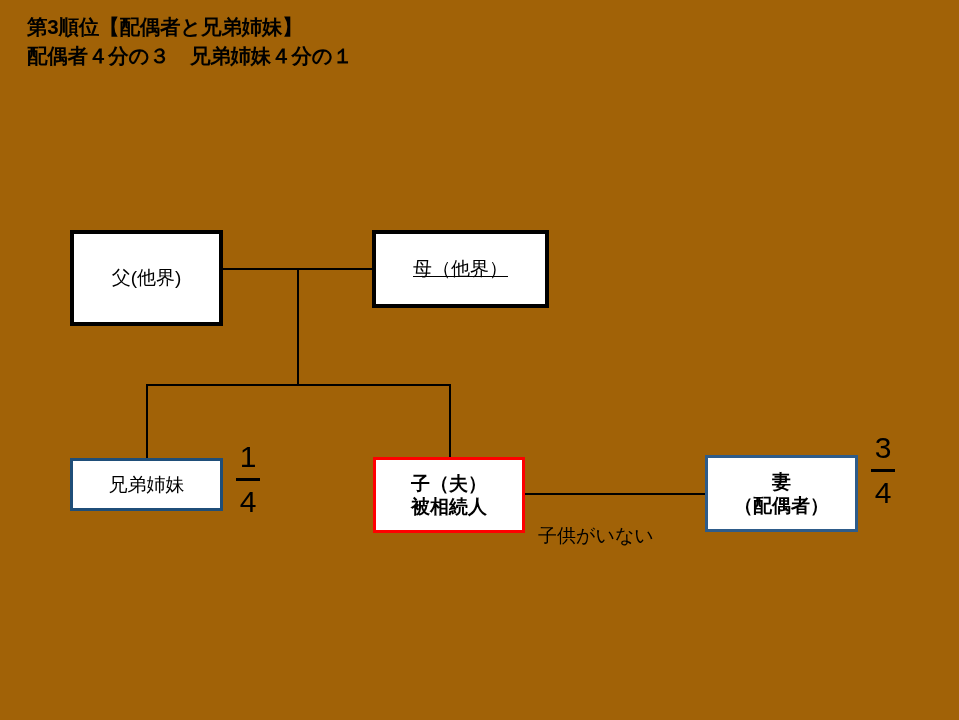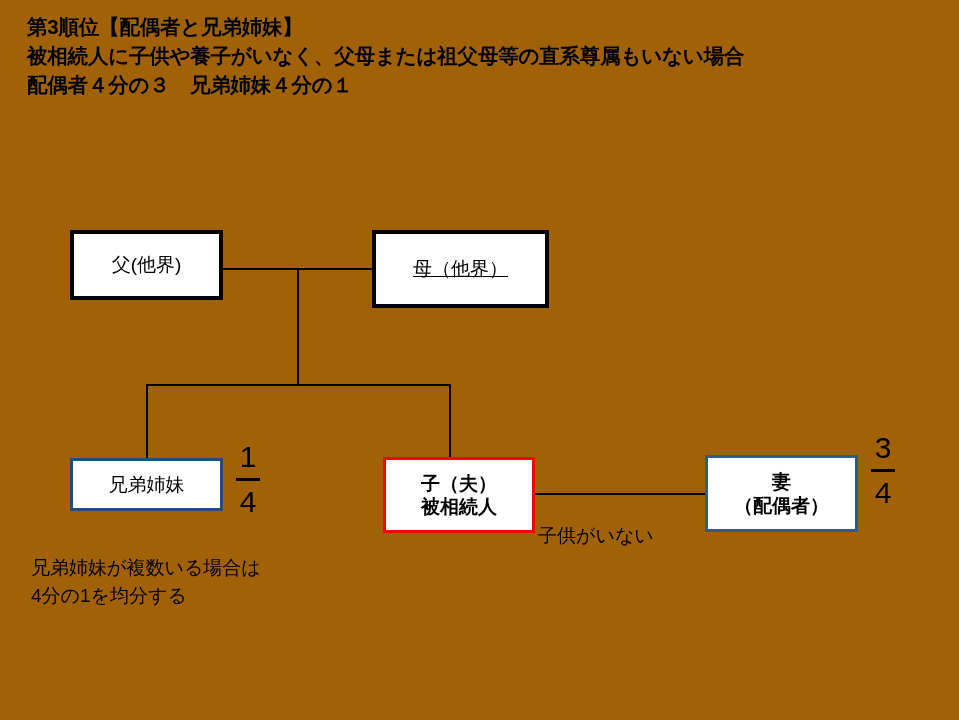--- a/index.html
+++ b/index.html
@@ -64,31 +64,31 @@
     text-align: center;
     line-height: 1.22;
   }
   .node-text { display: block; white-space: nowrap; }
 
   .node-father, .node-mother {
     border: 4px solid #000000;
     font-size: 19px;
     font-weight: normal;
   }
-  .node-father { left: 70px;  top: 230px; width: 153px; height: 70px; }
+  .node-father { left: 70px;  top: 230px; width: 153px; height: 96px; }
   .node-mother { left: 372px; top: 230px; width: 177px; height: 78px; text-decoration: underline; }
 
   .node-siblings {
     left: 70px; top: 458px; width: 153px; height: 53px;
     border: 3px solid #1F4E79;
     font-size: 19px;
     font-weight: normal;
   }
   .node-decedent {
-    left: 383px; top: 457px; width: 152px; height: 76px;
+    left: 373px; top: 457px; width: 152px; height: 76px;
     border: 3px solid #FF0000;
     font-size: 19px;
     font-weight: bold;
   }
   .node-spouse {
     left: 705px; top: 455px; width: 153px; height: 77px;
     border: 3px solid #2E5C8A;
     font-size: 19px;
     font-weight: bold;
   }
@@ -133,21 +133,20 @@
   .fraction-siblings { left: 236px; top: 442px; }
   .fraction-spouse   { left: 871px; top: 433px; }
 </style>
 </head>
 <body>
 
 <div id="stage">
 
   <div class="title-block">
     <span class="title-line">第3順位【配偶者と兄弟姉妹】</span>
-    <span class="title-line">被相続人に子供や養子がいなく、父母または祖父母等の直系尊属もいない場合</span>
     <span class="title-line">配偶者４分の３　兄弟姉妹４分の１</span>
   </div>
 
 
   <div class="line line-h ln-parents-marriage"></div>
   <div class="line line-v ln-parents-drop"></div>
   <div class="line line-h ln-children-bar"></div>
   <div class="line line-v ln-drop-siblings"></div>
   <div class="line line-v ln-drop-decedent"></div>
   <div class="line line-h ln-spouse-marriage"></div>
@@ -181,18 +180,14 @@
   </div>
 
   <div class="fraction fraction-spouse">
     <span class="numer">3</span>
     <span class="bar"></span>
     <span class="denom">4</span>
   </div>
 
   <div class="caption caption-nochild">子供がいない</div>
 
-  <div class="note-equal">
-    <span>兄弟姉妹が複数いる場合は</span>
-    <span>4分の1を均分する</span>
-  </div>
 
 </div>
 
 </body></html>

